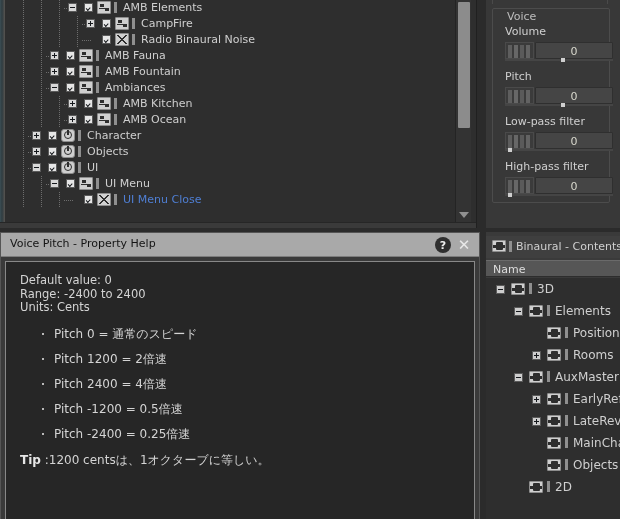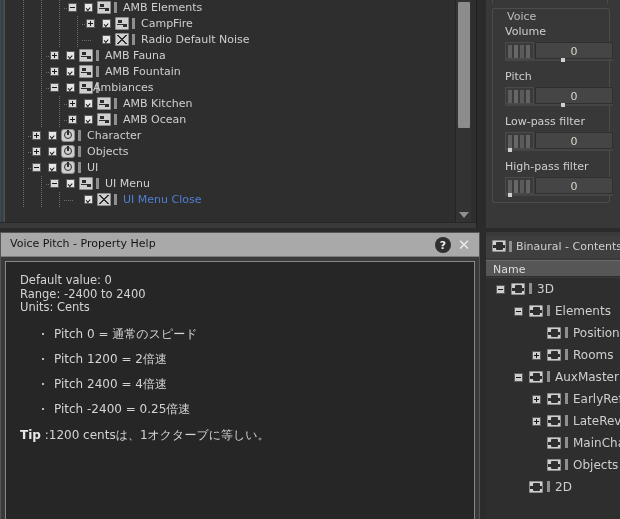--- a/index.html
+++ b/index.html
@@ -265,21 +265,21 @@
           <div class="vline" style="left:36px"></div>
           <div class="vline" style="left:54px"></div>
           <div class="vline" style="left:72px"></div>
           <div class="elbow" style="left:77px"></div>
           <div class="ckb" style="left:97px"></div>
           <div class="oicon sound" style="left:110px">
             <div class="bx"></div>
             <div class="wv"></div>
           </div>
           <div class="obar" style="left:127px"></div>
-          <span class="tlabel" style="left:136px">Radio Default Noise</span>
+          <span class="tlabel" style="left:136px">Radio Binaural Noise</span>
         </div>
         <div class="trow">
           <div class="vline" style="left:18px"></div>
           <div class="vline" style="left:36px"></div>
           <div class="elbow" style="left:41px"></div>
           <div class="pm plus" style="left:45px"></div>
           <div class="ckb" style="left:61px"></div>
           <div class="oicon actmix" style="left:74px">
             <div class="bx"></div>
             <div class="ln1"></div>
@@ -304,21 +304,21 @@
           <div class="vline" style="left:18px"></div>
           <div class="vline" style="left:36px"></div>
           <div class="elbow" style="left:41px"></div>
           <div class="pm" style="left:45px"></div>
           <div class="ckb" style="left:61px"></div>
           <div class="oicon actmix" style="left:74px">
             <div class="bx"></div>
             <div class="ln1"></div>
           </div>
           <div class="obar" style="left:91px"></div>
-          <span class="tlabel" style="left:88px">Ambiances</span>
+          <span class="tlabel" style="left:100px">Ambiances</span>
         </div>
         <div class="trow">
           <div class="vline" style="left:18px"></div>
           <div class="vline" style="left:36px"></div>
           <div class="vline" style="left:54px"></div>
           <div class="elbow" style="left:59px"></div>
           <div class="pm plus" style="left:63px"></div>
           <div class="ckb" style="left:79px"></div>
           <div class="oicon actmix" style="left:92px">
             <div class="bx"></div>
@@ -493,20 +493,21 @@
       </div>
     </div>
     <div id="help-body">
       <div class="meta">Default value: 0
 Range: -2400 to 2400
 Units: Cents</div>
       <ul id="help-bullets">
           <li>Pitch 0 = 通常のスピード</li>
           <li>Pitch 1200 = 2倍速</li>
           <li>Pitch 2400 = 4倍速</li>
+          <li>Pitch -1200 = 0.5倍速</li>
           <li>Pitch -2400 = 0.25倍速</li>
         </ul>
       <div class="tip">
         <b>Tip</b><span> :1200 centsは、1オクターブに等しい。</span>
       </div>
     </div>
   </div>
 
   <div id="bin-panel">
     <div id="bin-tab">

